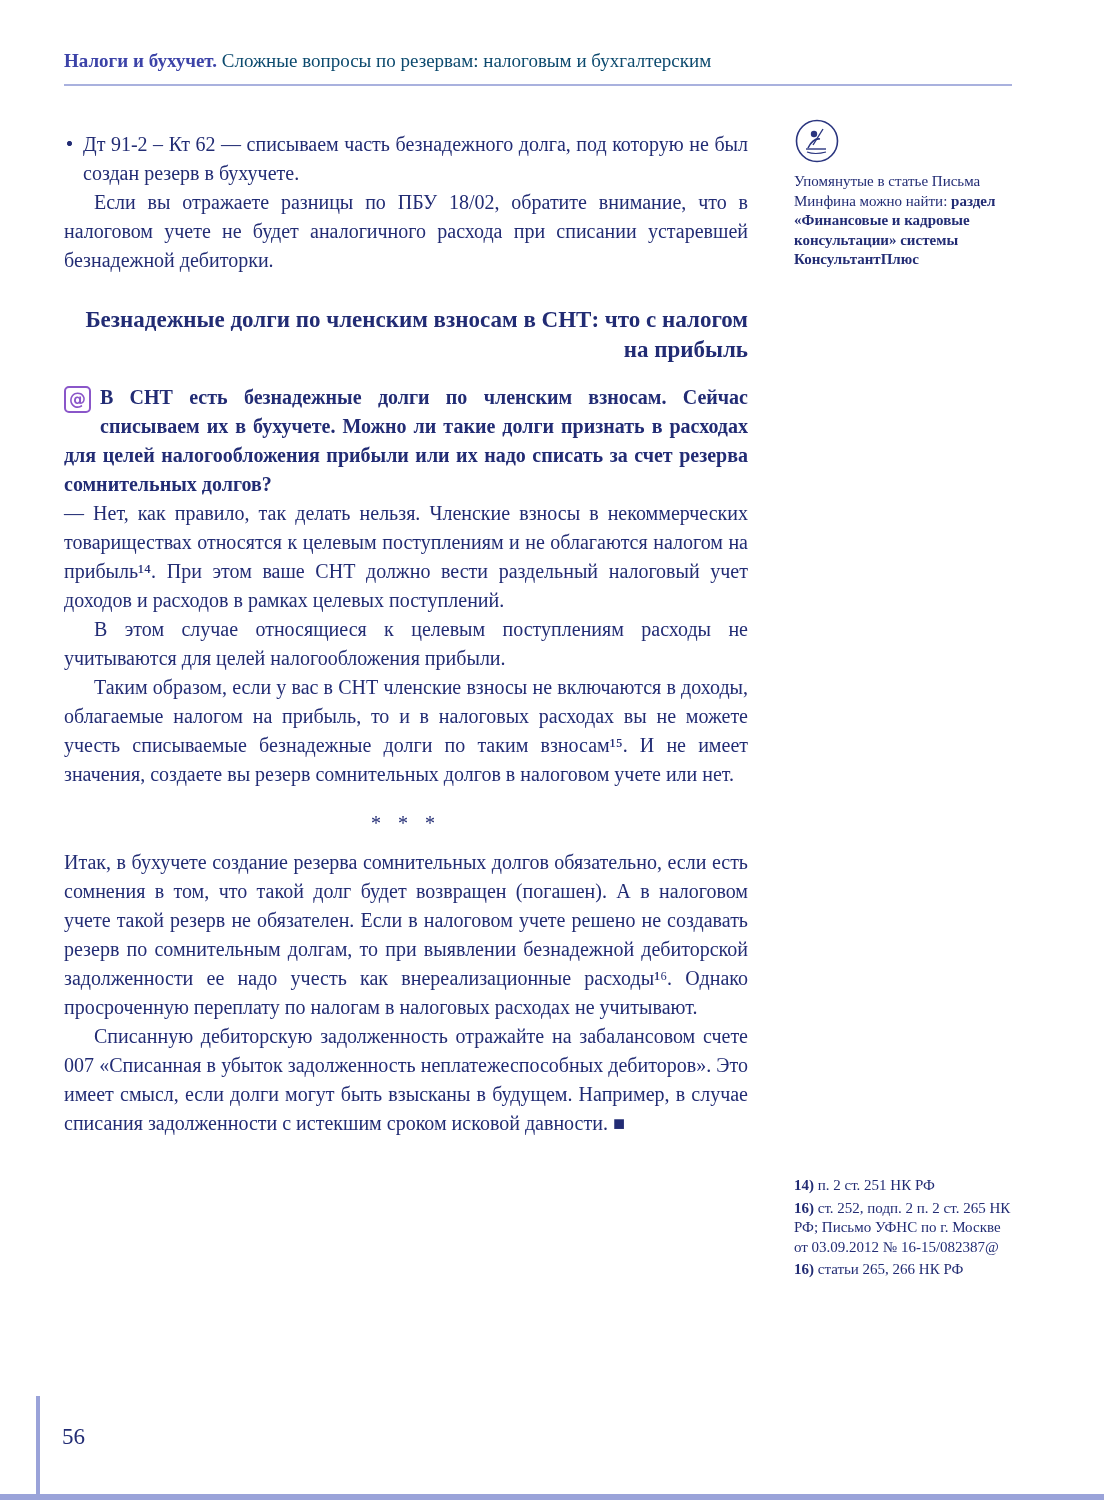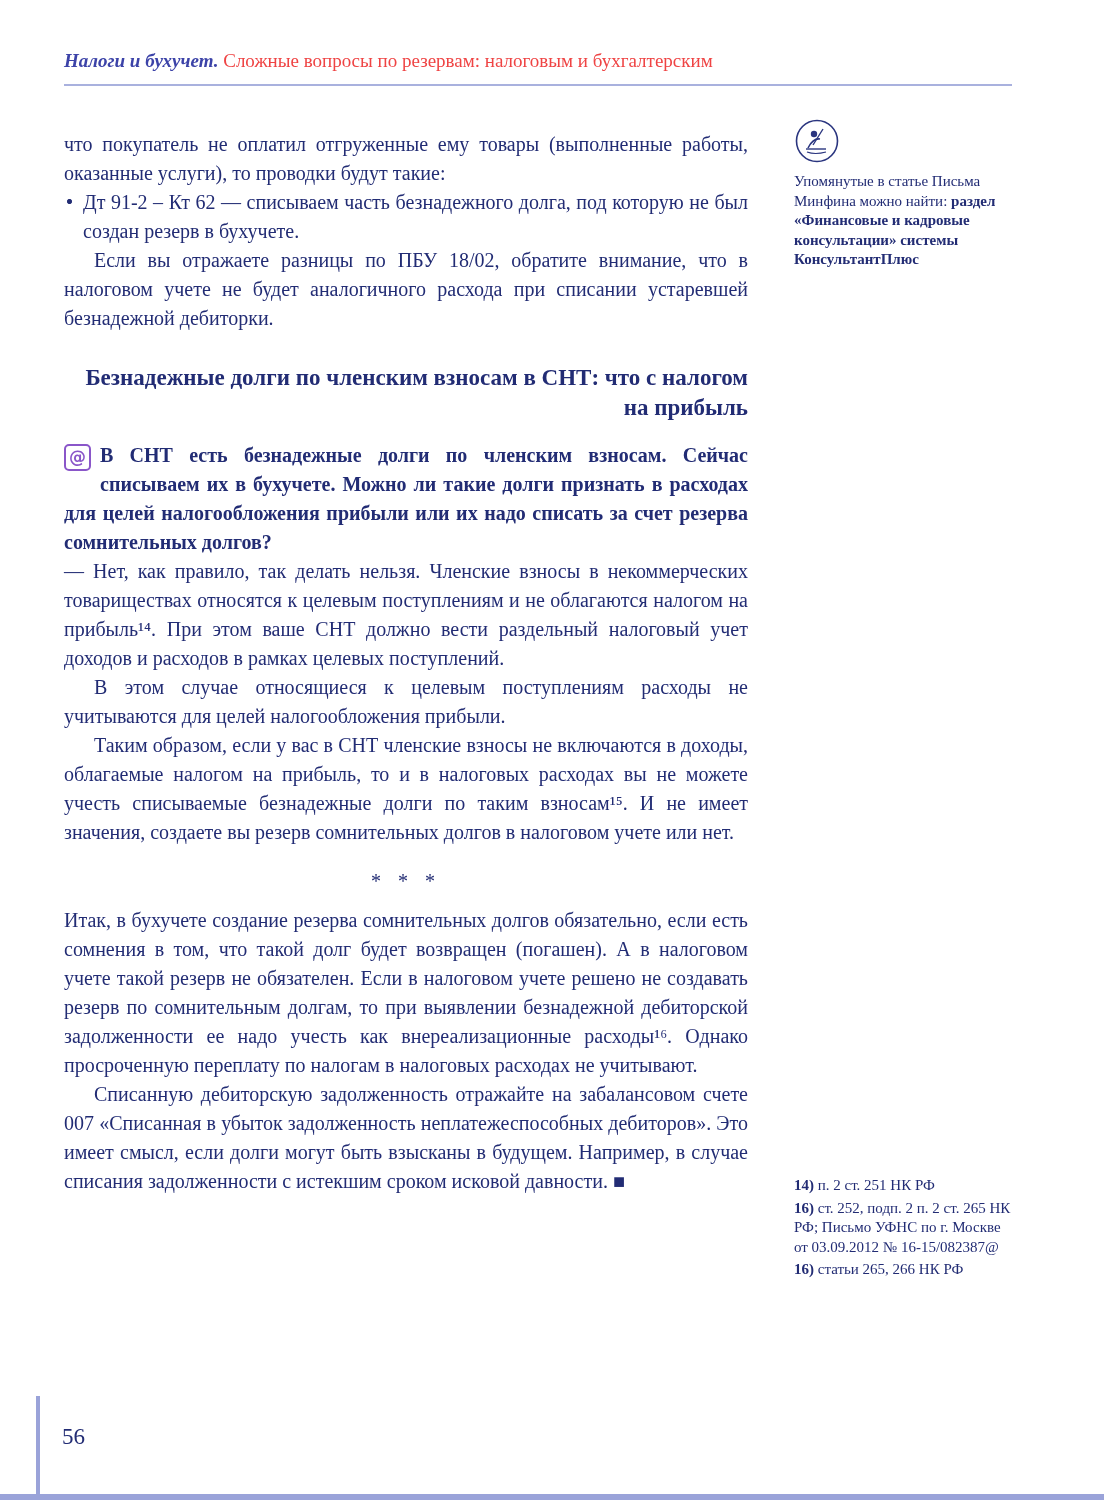--- a/index.html
+++ b/index.html
@@ -7,22 +7,22 @@
   body {
     width: 1104px; height: 1500px;
     background: #ffffff;
     font-family: "Liberation Serif", "DejaVu Serif", serif;
     color: #222c74;
   }
   .page { position: relative; width: 1104px; height: 1500px; background: #fff; overflow: hidden; }
 
   
   .header { position: absolute; left: 64px; top: 50px; width: 950px; font-size: 19px; white-space: nowrap; }
-  .rubric { font-weight: bold; color: #3c43a8; font-style: italic; }
-  .title  { color: #ef4444; }
+  .rubric { font-weight: bold; color: #3c43a8; }
+  .title  { color: #0c4a6e; }
   .header-rule { position: absolute; left: 64px; top: 84px; width: 948px; height: 2px; background: #a9b1de; }
 
   
   .article { position: absolute; left: 64px; top: 130px; width: 684px; font-size: 20px; line-height: 29px; text-align: justify; }
   .p { margin: 0; }
   .indent { text-indent: 30px; }
   .bullets { margin: 0; padding: 0; list-style: none; }
   .bullets li { position: relative; padding-left: 19px; }
   .bullet-marker { position: absolute; left: 2px; }
   h2.heading { margin: 30px 0 18px 0; font-size: 23px; line-height: 30px; font-weight: bold; color: #222c74; text-align: right; }
@@ -70,21 +70,20 @@
       <path d="M13 34 q8 3 19 0" fill="none" stroke="#2a357f" stroke-width="1.2"></path>
     </svg>
   </div>
 
   <p class="note">
     <span>Упомянутые в статье Письма Минфина можно найти:</span>
     <span class="note-bold">раздел «Финансовые и кадровые консультации» системы КонсультантПлюс</span>
   </p>
 
   <main class="article">
-    <p class="p">что покупатель не оплатил отгруженные ему товары (выполненные работы, оказанные услуги), то проводки будут такие:</p>
 
     <ul class="bullets">
       <li>
         <span class="bullet-marker">•</span>
       </li>
       <li>
         <span class="bullet-marker">•</span>
         <span>Дт 91-2 – Кт 62 — списываем часть безнадежного долга, под которую не был создан резерв в бухучете.</span>
       </li>
     </ul>

